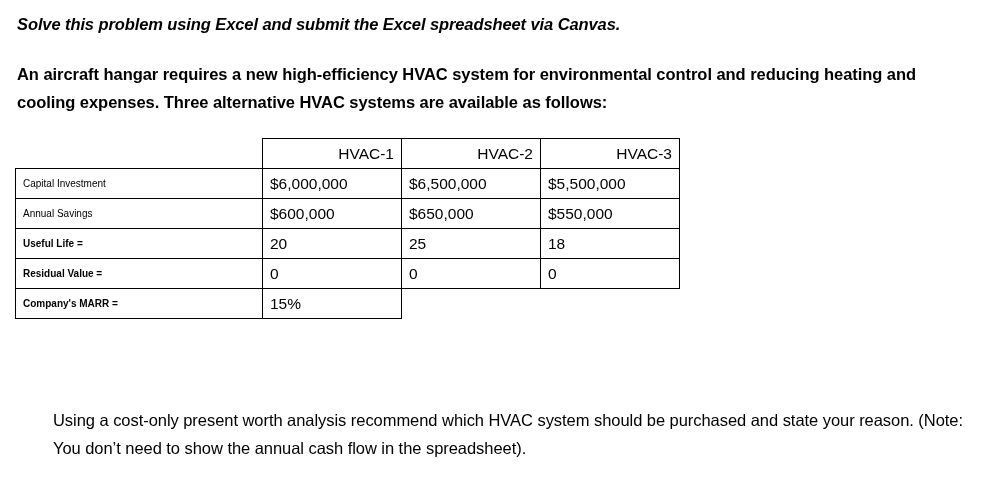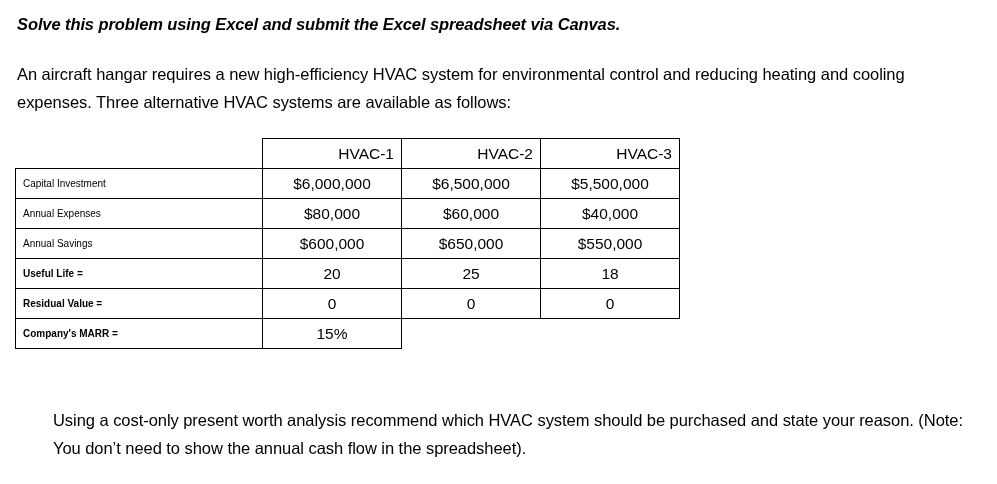--- a/index.html
+++ b/index.html
@@ -40,20 +40,21 @@
 
   
   .problem-paragraph {
     position: absolute;
     left: 17px;
     top: 50px;
     width: 930px;
     font-size: 16.5px;
     line-height: 28px;
     letter-spacing: -0.05px;
+    font-weight: bold;
   }
 
   
   .table-wrap {
     position: absolute;
     left: 15px;
     top: 128px;
   }
   table.hvac-table {
     border-collapse: collapse;
@@ -90,21 +91,21 @@
     font-weight: bold;
     padding-left: 9px;
     font-size: 10px;
   }
   .row-label.plain {
     font-weight: bold;
   }
 
   
   .val {
-    text-align: center;
+    text-align: left;
     font-weight: normal;
     margin-top: 26px;
   }
   .val.money {
     font-weight: normal;
   }
   
   .no-box {
     border: none !important;
     background: transparent;
@@ -148,26 +149,20 @@
         </tr>
       </thead>
       <tbody>
         <tr>
           <td class="row-label">Capital Investment</td>
           <td class="val money">$6,000,000</td>
           <td class="val money">$6,500,000</td>
           <td class="val money">$5,500,000</td>
         </tr>
         <tr>
-          <td class="row-label">Annual Expenses</td>
-          <td class="val money">$80,000</td>
-          <td class="val money">$60,000</td>
-          <td class="val money">$40,000</td>
-        </tr>
-        <tr>
           <td class="row-label">Annual Savings</td>
           <td class="val money">$600,000</td>
           <td class="val money">$650,000</td>
           <td class="val money">$550,000</td>
         </tr>
         <tr>
           <td class="row-label plain">Useful Life =</td>
           <td class="val">20</td>
           <td class="val">25</td>
           <td class="val">18</td>

